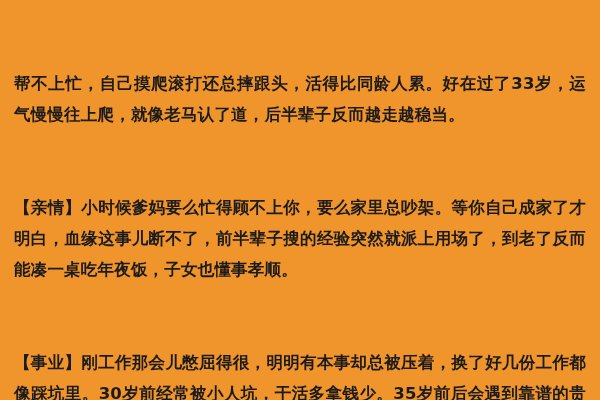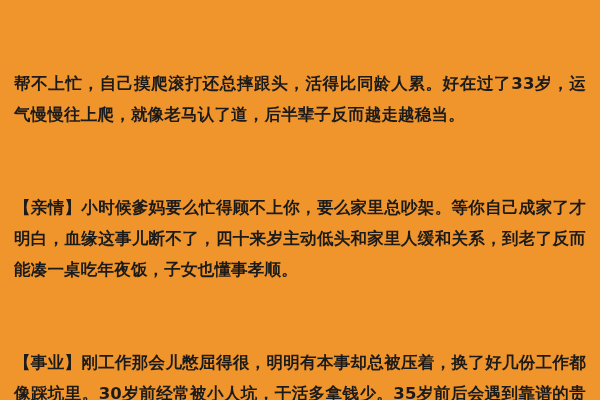--- a/index.html
+++ b/index.html
@@ -41,17 +41,17 @@
   .para.flow {
     text-align-last: auto;
   }
 </style>
 </head>
 <body style="background: rgb(240, 148, 44);">
 
 <div class="page" style="background: rgb(240, 148, 44);">
   <div class="body-text" style="color: rgb(27, 27, 27);">
     <p class="para flow">帮不上忙，自己摸爬滚打还总摔跟头，活得比同龄人累。好在过了33岁，运气慢慢往上爬，就像老马认了道，后半辈子反而越走越稳当。</p>
-    <p class="para flow">【亲情】小时候爹妈要么忙得顾不上你，要么家里总吵架。等你自己成家了才明白，血缘这事儿断不了，四十来岁主动低头和家里人缓和关系，到老了反而能凑一桌吃年夜饭，子女也懂事孝顺。</p>
+    <p class="para flow">【亲情】小时候爹妈要么忙得顾不上你，要么家里总吵架。等你自己成家了才明白，血缘这事儿断不了，前半辈子搜的经验突然就派上用场了，到老了反而能凑一桌吃年夜饭，子女也懂事孝顺。</p>
     <p class="para flow">【事业】刚工作那会儿憋屈得很，明明有本事却总被压着，换了好几份工作都像踩坑里。30岁前经常被小人坑，干活多拿钱少。35岁前后会遇到靠谱的贵人，前半辈子搜的经验突然就派上用场了，后半段事业反而比年轻人还顺。</p>
     
   </div>
 </div>
 
 </body></html>

